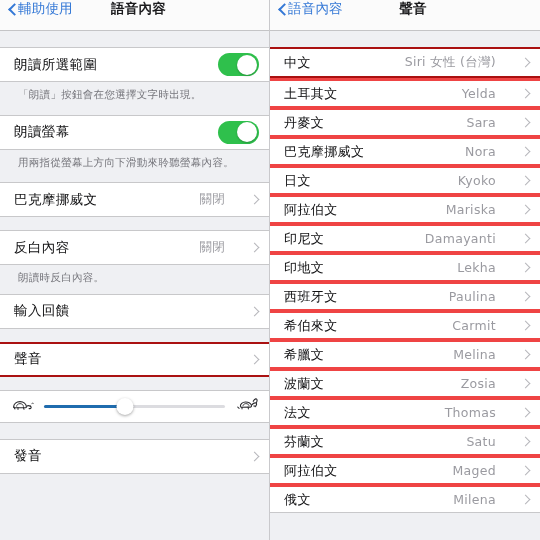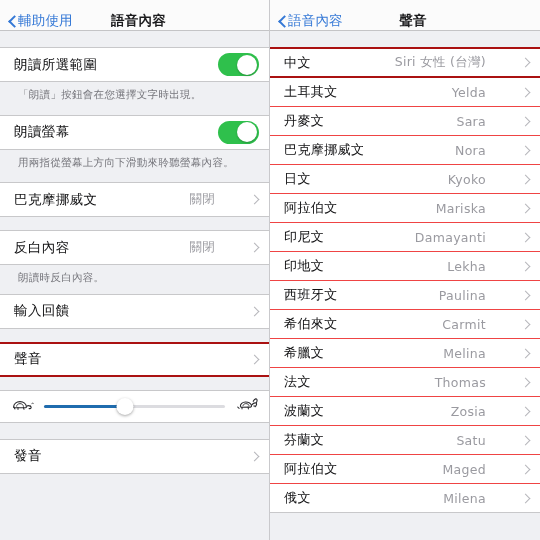--- a/index.html
+++ b/index.html
@@ -30,21 +30,21 @@
   }
   .panel.left  { border-right: 1px solid #c9c9cc; }
 
   
   .navbar {
     position: relative;
     height: 31px;
     background: #fbfbfb;
     border-bottom: 1px solid #c4c4c6;
     display: flex;
-    align-items: flex-end;
+    align-items: flex-start;
   }
   .nav-back {
     display: flex;
     align-items: center;
     gap: 2px;
     padding-left: 9px;
     cursor: pointer;
   }
   .chev-back {
     width: 7px; height: 12px;
@@ -92,34 +92,34 @@
 
   .row {
     position: relative;
     display: flex;
     align-items: center;
     background: #ffffff;
     padding: 0 10px 0 14px;
     height: 33px;
     gap: 16px;
   }
-  .row + .row { border-top: 1px solid #ef4444; }
+  .row + .row { border-top: 4px solid #ef4444; }
   .row .label {
     font-size: 13.5px;
     color: #111113;
     letter-spacing: .4px;
     white-space: nowrap;
   }
   .row .spacer { flex: 1 1 auto; }
   .row .value {
     font-size: 12.5px;
     color: #9a9aa0;
     letter-spacing: .3px;
     white-space: nowrap;
-    margin-right: 20px;
+    margin-right: 10px;
   }
 
   
   .chev {
     width: 8px; height: 13px;
     position: relative;
     flex: none;
   }
   .chev::before {
     content: "";
@@ -429,29 +429,29 @@
           <span class="value">Carmit</span>
           <span class="chev"></span>
         </div>
         <div class="row">
           <span class="label">希臘文</span>
           <span class="spacer"></span>
           <span class="value">Melina</span>
           <span class="chev"></span>
         </div>
         <div class="row">
+          <span class="label">波蘭文</span>
+          <span class="spacer"></span>
+          <span class="value">Zosia</span>
+          <span class="chev"></span>
+        </div>
+        <div class="row">
           <span class="label">法文</span>
           <span class="spacer"></span>
           <span class="value">Thomas</span>
-          <span class="chev"></span>
-        </div>
-        <div class="row">
-          <span class="label">波蘭文</span>
-          <span class="spacer"></span>
-          <span class="value">Zosia</span>
           <span class="chev"></span>
         </div>
         <div class="row">
           <span class="label">芬蘭文</span>
           <span class="spacer"></span>
           <span class="value">Satu</span>
           <span class="chev"></span>
         </div>
         <div class="row">
           <span class="label">阿拉伯文</span>

